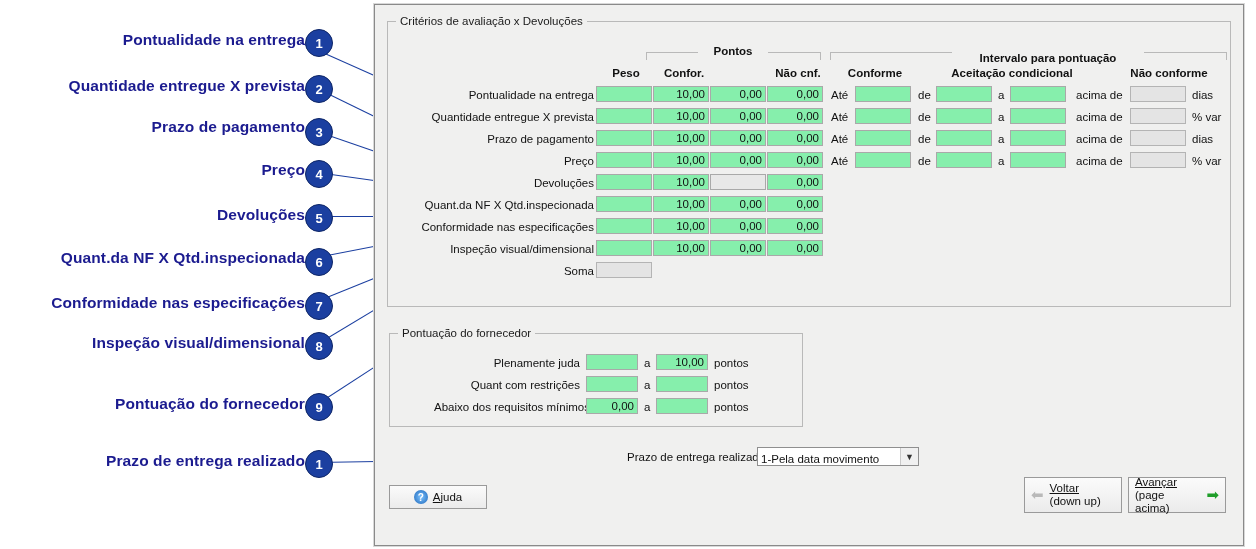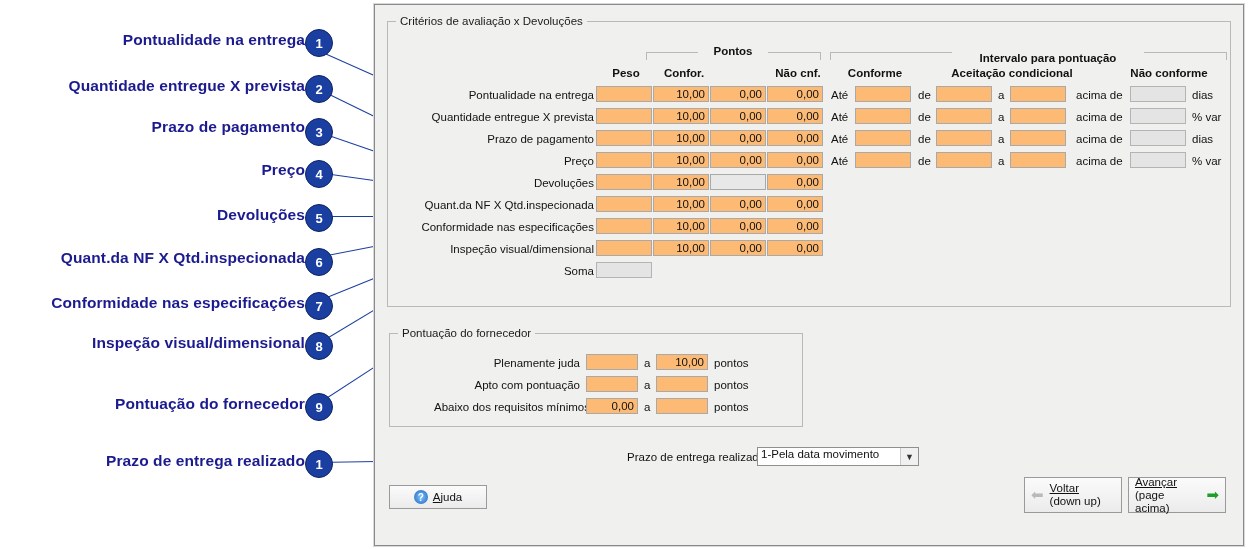--- a/index.html
+++ b/index.html
@@ -61,39 +61,39 @@
   .crit{height:290px;}
   .crit-inner{position:relative;height:100%;}
   .grp-head{
     position:absolute;font-size:11.5px;color:#111;font-weight:bold;
     text-align:center;
   }
   .grp-rule{position:absolute;border-top:1px solid #b9b9b9;height:1px;}
   .col-head{position:absolute;font-size:11.5px;color:#111;font-weight:bold;text-align:center;}
   .rowlabel{position:absolute;font-size:11.5px;color:#111;text-align:right;}
   .cell{
-    position:absolute;height:16px;border:1px solid #a9a9a9;background:#fdba74;
+    position:absolute;height:16px;border:1px solid #a9a9a9;background:#86efac;
     font-size:11.5px;color:#111;box-sizing:border-box;
     display:flex;align-items:center;padding:0 3px;
   }
   .cell.num{justify-content:flex-end;}
   .cell.grey{background:#e4e4e4;border:1px solid #b4b4b4;}
   .cell.disabled{background:#e8e8e8;}
   .smalltext{position:absolute;font-size:11.5px;color:#111;}
 
   
   .pont{position:absolute;left:14px;top:322px;width:412px;height:98px;}
   .pont .rowlabel{font-size:11.5px;}
 
   
   .prazo-label{position:absolute;left:252px;top:446px;font-size:11.5px;color:#111;}
   .select{
     position:absolute;left:382px;top:442px;width:162px;height:19px;
     border:1px solid #8f8f8f;background:#ffffff;font-size:11.5px;color:#111;
-    display:flex;align-items:flex-start;padding-left:3px;box-sizing:border-box;
+    display:flex;align-items:flex-end;padding-left:3px;box-sizing:border-box;
   }
   .select .arrow{
     margin-left:auto;width:17px;height:17px;background:#f0f0f0;
     border-left:1px solid #c9c9c9;display:flex;align-items:center;justify-content:center;
     font-size:9px;color:#333;
   }
 
   
   .btn{
     position:absolute;border:1px solid #9a9a9a;background:linear-gradient(#fbfbfb,#ebebeb);
@@ -321,21 +321,21 @@
 
     <fieldset class="pont">
       <legend>Pontuação do fornecedor</legend>
       <div style="position:relative;height:100%;">
         <div class="rowlabel" style="left:10px;top:18px;width:180px;">Plenamente juda</div>
         <div class="cell" style="left:196px;top:15px;width:52px;"></div>
         <div class="smalltext" style="left:254px;top:18px;">a</div>
         <div class="cell num" style="left:266px;top:15px;width:52px;">10,00</div>
         <div class="smalltext" style="left:324px;top:18px;">pontos</div>
 
-        <div class="rowlabel" style="left:10px;top:40px;width:180px;">Apto com pontuação</div>
+        <div class="rowlabel" style="left:10px;top:40px;width:180px;">Quant com restrições</div>
         <div class="cell" style="left:196px;top:37px;width:52px;"></div>
         <div class="smalltext" style="left:254px;top:40px;">a</div>
         <div class="cell num" style="left:266px;top:37px;width:52px;"></div>
         <div class="smalltext" style="left:324px;top:40px;">pontos</div>
 
         <div class="rowlabel" style="left:10px;top:62px;width:190px;">Abaixo dos requisitos mínimos</div>
         <div class="cell num" style="left:196px;top:59px;width:52px;">0,00</div>
         <div class="smalltext" style="left:254px;top:62px;">a</div>
         <div class="cell" style="left:266px;top:59px;width:52px;"></div>
         <div class="smalltext" style="left:324px;top:62px;">pontos</div>

